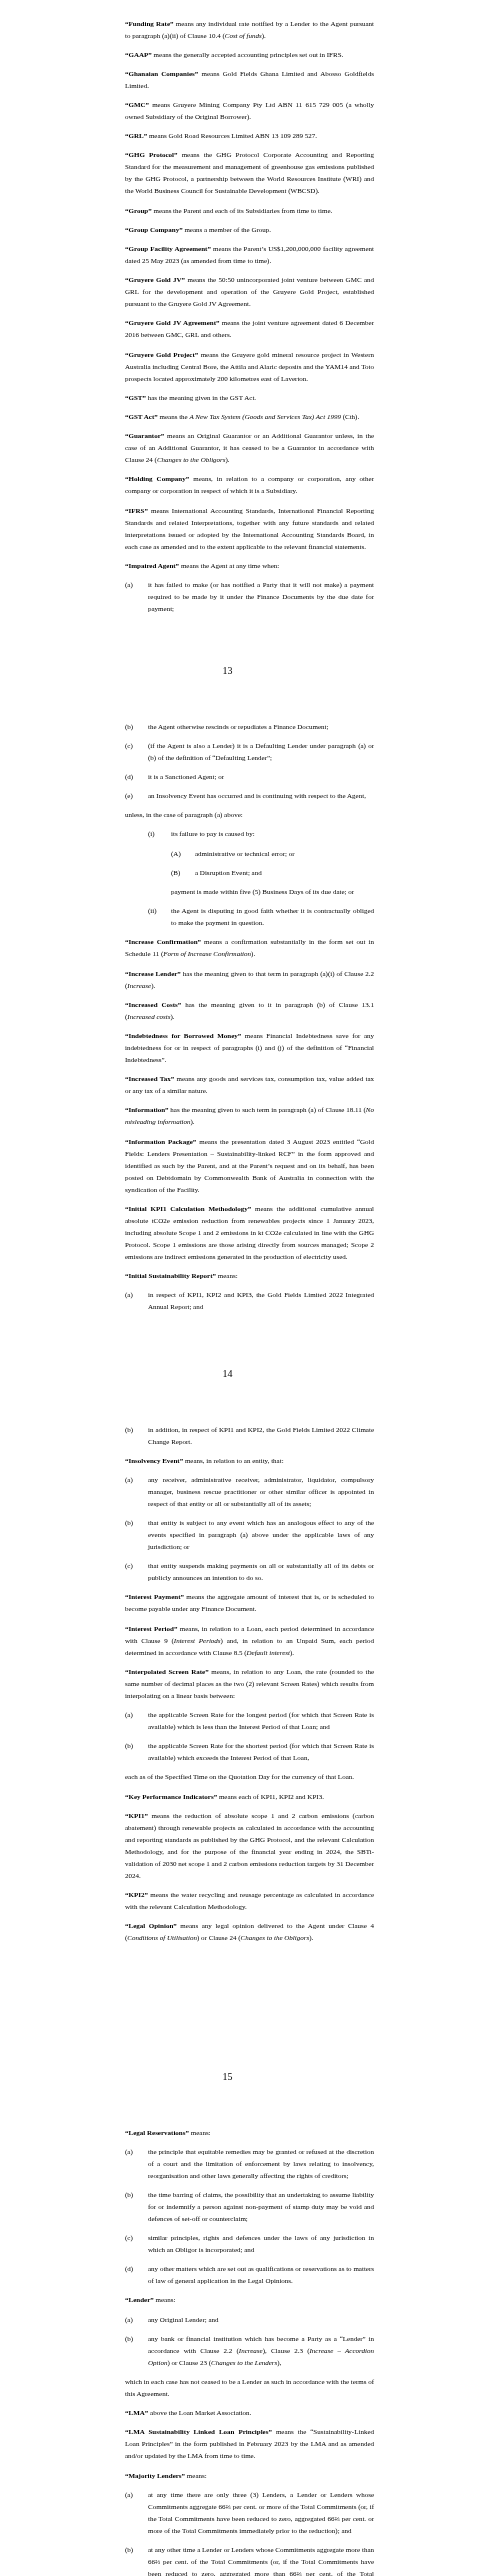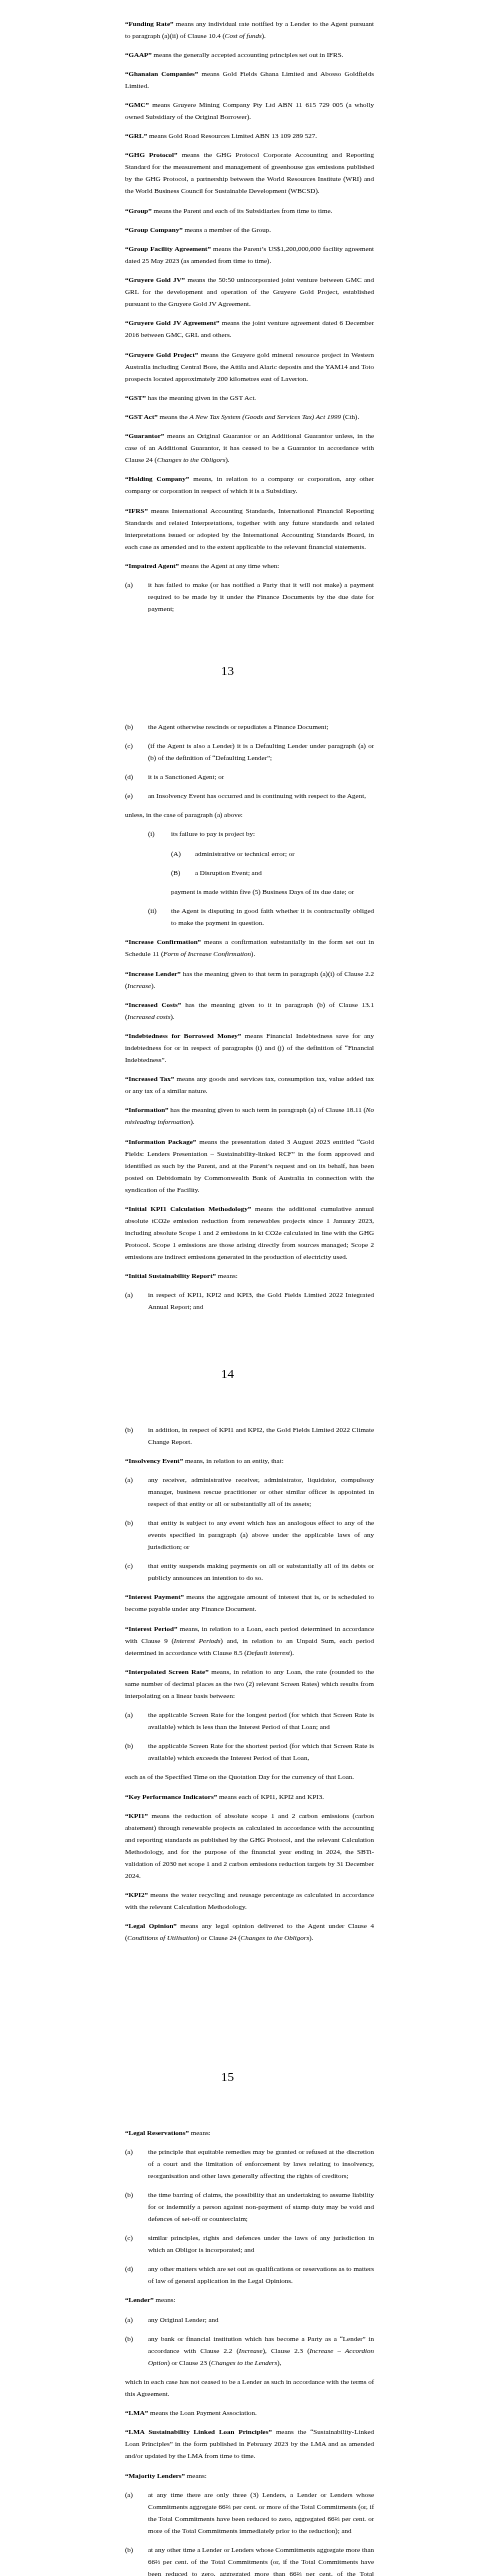--- a/index.html
+++ b/index.html
@@ -39,21 +39,21 @@
   .item.lvl3 { padding-left: 70px; }
   .item.lvl3 .label { left: 46px; }
   .cont.ind0 { padding-left: 0; }
   .cont.ind2 { padding-left: 46px; }
   .page-number {
     position: absolute;
     left: 0;
     right: 0;
     bottom: 26px;
     text-align: center;
-    font-size: 13px;
+    font-size: 10px;
     line-height: 12px;
   }
 </style>
 </head>
 <body>
 
 <main data-name="document">
     <section class="page" data-name="document-page">
       <div class="page-body" data-name="page-content">
         <div class="block def" data-name="definition-paragraph"><span class="seg-b" data-name="defined-term">“Funding Rate”</span><span class="seg-n" data-name="text-segment"> means any individual rate notified by a Lender to the Agent pursuant to paragraph (a)(ii) of Clause 10.4 (</span><span class="seg-i" data-name="clause-reference">Cost of funds</span><span class="seg-n" data-name="text-segment">).</span></div>
@@ -78,21 +78,21 @@
       </div>
       <div class="page-number" data-name="page-number">13</div>
     </section>
     <section class="page" data-name="document-page">
       <div class="page-body" data-name="page-content">
         <div class="block item lvl1" data-name="list-item"><span class="label" data-name="list-item-label">(b)</span><span class="item-text" data-name="list-item-text"><span class="seg-n" data-name="text-segment">the Agent otherwise rescinds or repudiates a Finance Document;</span></span></div>
         <div class="block item lvl1" data-name="list-item"><span class="label" data-name="list-item-label">(c)</span><span class="item-text" data-name="list-item-text"><span class="seg-n" data-name="text-segment">(if the Agent is also a Lender) it is a Defaulting Lender under paragraph (a) or (b) of the definition of “Defaulting Lender”;</span></span></div>
         <div class="block item lvl1" data-name="list-item"><span class="label" data-name="list-item-label">(d)</span><span class="item-text" data-name="list-item-text"><span class="seg-n" data-name="text-segment">it is a Sanctioned Agent; or</span></span></div>
         <div class="block item lvl1" data-name="list-item"><span class="label" data-name="list-item-label">(e)</span><span class="item-text" data-name="list-item-text"><span class="seg-n" data-name="text-segment">an Insolvency Event has occurred and is continuing with respect to the Agent,</span></span></div>
         <div class="block cont ind0" data-name="continuation-paragraph"><span class="seg-n" data-name="text-segment">unless, in the case of paragraph (a) above:</span></div>
-        <div class="block item lvl2" data-name="list-item"><span class="label" data-name="list-item-label">(i)</span><span class="item-text" data-name="list-item-text"><span class="seg-n" data-name="text-segment">its failure to pay is project by:</span></span></div>
+        <div class="block item lvl2" data-name="list-item"><span class="label" data-name="list-item-label">(i)</span><span class="item-text" data-name="list-item-text"><span class="seg-n" data-name="text-segment">its failure to pay is caused by:</span></span></div>
         <div class="block item lvl3" data-name="list-item"><span class="label" data-name="list-item-label">(A)</span><span class="item-text" data-name="list-item-text"><span class="seg-n" data-name="text-segment">administrative or technical error; or</span></span></div>
         <div class="block item lvl3" data-name="list-item"><span class="label" data-name="list-item-label">(B)</span><span class="item-text" data-name="list-item-text"><span class="seg-n" data-name="text-segment">a Disruption Event; and</span></span></div>
         <div class="block cont ind2" data-name="continuation-paragraph"><span class="seg-n" data-name="text-segment">payment is made within five (5) Business Days of its due date; or</span></div>
         <div class="block item lvl2" data-name="list-item"><span class="label" data-name="list-item-label">(ii)</span><span class="item-text" data-name="list-item-text"><span class="seg-n" data-name="text-segment">the Agent is disputing in good faith whether it is contractually obliged to make the payment in question.</span></span></div>
         <div class="block def" data-name="definition-paragraph"><span class="seg-b" data-name="defined-term">“Increase Confirmation”</span><span class="seg-n" data-name="text-segment"> means a confirmation substantially in the form set out in Schedule 11 (</span><span class="seg-i" data-name="clause-reference">Form of Increase Confirmation</span><span class="seg-n" data-name="text-segment">).</span></div>
         <div class="block def" data-name="definition-paragraph"><span class="seg-b" data-name="defined-term">“Increase Lender”</span><span class="seg-n" data-name="text-segment"> has the meaning given to that term in paragraph (a)(i) of Clause 2.2 (</span><span class="seg-i" data-name="clause-reference">Increase</span><span class="seg-n" data-name="text-segment">).</span></div>
         <div class="block def" data-name="definition-paragraph"><span class="seg-b" data-name="defined-term">“Increased Costs”</span><span class="seg-n" data-name="text-segment"> has the meaning given to it in paragraph (b) of Clause 13.1 (</span><span class="seg-i" data-name="clause-reference">Increased costs</span><span class="seg-n" data-name="text-segment">).</span></div>
         <div class="block def" data-name="definition-paragraph"><span class="seg-b" data-name="defined-term">“Indebtedness for Borrowed Money”</span><span class="seg-n" data-name="text-segment"> means Financial Indebtedness save for any indebtedness for or in respect of paragraphs (i) and (j) of the definition of “Financial Indebtedness”.</span></div>
         <div class="block def" data-name="definition-paragraph"><span class="seg-b" data-name="defined-term">“Increased Tax”</span><span class="seg-n" data-name="text-segment"> means any goods and services tax, consumption tax, value added tax or any tax of a similar nature.</span></div>
         <div class="block def" data-name="definition-paragraph"><span class="seg-b" data-name="defined-term">“Information”</span><span class="seg-n" data-name="text-segment"> has the meaning given to such term in paragraph (a) of Clause 18.11 (</span><span class="seg-i" data-name="clause-reference">No misleading information</span><span class="seg-n" data-name="text-segment">).</span></div>
@@ -127,21 +127,21 @@
       <div class="page-body" data-name="page-content">
         <div class="block def" data-name="definition-paragraph"><span class="seg-b" data-name="defined-term">“Legal Reservations”</span><span class="seg-n" data-name="text-segment"> means:</span></div>
         <div class="block item lvl1" data-name="list-item"><span class="label" data-name="list-item-label">(a)</span><span class="item-text" data-name="list-item-text"><span class="seg-n" data-name="text-segment">the principle that equitable remedies may be granted or refused at the discretion of a court and the limitation of enforcement by laws relating to insolvency, reorganisation and other laws generally affecting the rights of creditors;</span></span></div>
         <div class="block item lvl1" data-name="list-item"><span class="label" data-name="list-item-label">(b)</span><span class="item-text" data-name="list-item-text"><span class="seg-n" data-name="text-segment">the time barring of claims, the possibility that an undertaking to assume liability for or indemnify a person against non-payment of stamp duty may be void and defences of set-off or counterclaim;</span></span></div>
         <div class="block item lvl1" data-name="list-item"><span class="label" data-name="list-item-label">(c)</span><span class="item-text" data-name="list-item-text"><span class="seg-n" data-name="text-segment">similar principles, rights and defences under the laws of any jurisdiction in which an Obligor is incorporated; and</span></span></div>
         <div class="block item lvl1" data-name="list-item"><span class="label" data-name="list-item-label">(d)</span><span class="item-text" data-name="list-item-text"><span class="seg-n" data-name="text-segment">any other matters which are set out as qualifications or reservations as to matters of law of general application in the Legal Opinions.</span></span></div>
         <div class="block def" data-name="definition-paragraph"><span class="seg-b" data-name="defined-term">“Lender”</span><span class="seg-n" data-name="text-segment"> means:</span></div>
         <div class="block item lvl1" data-name="list-item"><span class="label" data-name="list-item-label">(a)</span><span class="item-text" data-name="list-item-text"><span class="seg-n" data-name="text-segment">any Original Lender; and</span></span></div>
         <div class="block item lvl1" data-name="list-item"><span class="label" data-name="list-item-label">(b)</span><span class="item-text" data-name="list-item-text"><span class="seg-n" data-name="text-segment">any bank or financial institution which has become a Party as a “Lender” in accordance with Clause 2.2 (</span><span class="seg-i" data-name="clause-reference">Increase</span><span class="seg-n" data-name="text-segment">), Clause 2.3 (</span><span class="seg-i" data-name="clause-reference">Increase – Accordion Option</span><span class="seg-n" data-name="text-segment">) or Clause 23 (</span><span class="seg-i" data-name="clause-reference">Changes to the Lenders</span><span class="seg-n" data-name="text-segment">),</span></span></div>
         <div class="block cont ind0" data-name="continuation-paragraph"><span class="seg-n" data-name="text-segment">which in each case has not ceased to be a Lender as such in accordance with the terms of this Agreement.</span></div>
-        <div class="block def" data-name="definition-paragraph"><span class="seg-b" data-name="defined-term">“LMA”</span><span class="seg-n" data-name="text-segment"> means the Loan Payment Association.</span></div>
+        <div class="block def" data-name="definition-paragraph"><span class="seg-b" data-name="defined-term">“LMA”</span><span class="seg-n" data-name="text-segment"> above the Loan Market Association.</span></div>
         <div class="block def" data-name="definition-paragraph"><span class="seg-b" data-name="defined-term">“LMA Sustainability Linked Loan Principles”</span><span class="seg-n" data-name="text-segment"> means the “Sustainability-Linked Loan Principles” in the form published in February 2023 by the LMA and as amended and/or updated by the LMA from time to time.</span></div>
         <div class="block def" data-name="definition-paragraph"><span class="seg-b" data-name="defined-term">“Majority Lenders”</span><span class="seg-n" data-name="text-segment"> means:</span></div>
         <div class="block item lvl1" data-name="list-item"><span class="label" data-name="list-item-label">(a)</span><span class="item-text" data-name="list-item-text"><span class="seg-n" data-name="text-segment">at any time there are only three (3) Lenders, a Lender or Lenders whose Commitments aggregate 66⅔ per cent. or more of the Total Commitments (or, if the Total Commitments have been reduced to zero, aggregated 66⅔ per cent. or more of the Total Commitments immediately prior to the reduction); and</span></span></div>
         <div class="block item lvl1" data-name="list-item"><span class="label" data-name="list-item-label">(b)</span><span class="item-text" data-name="list-item-text"><span class="seg-n" data-name="text-segment">at any other time a Lender or Lenders whose Commitments aggregate more than 66⅔ per cent. of the Total Commitments (or, if the Total Commitments have been reduced to zero, aggregated more than 66⅔ per cent. of the Total Commitments immediately prior to the reduction).</span></span></div>
       </div>
     </section>
   </main>
 
 
 </body></html>

